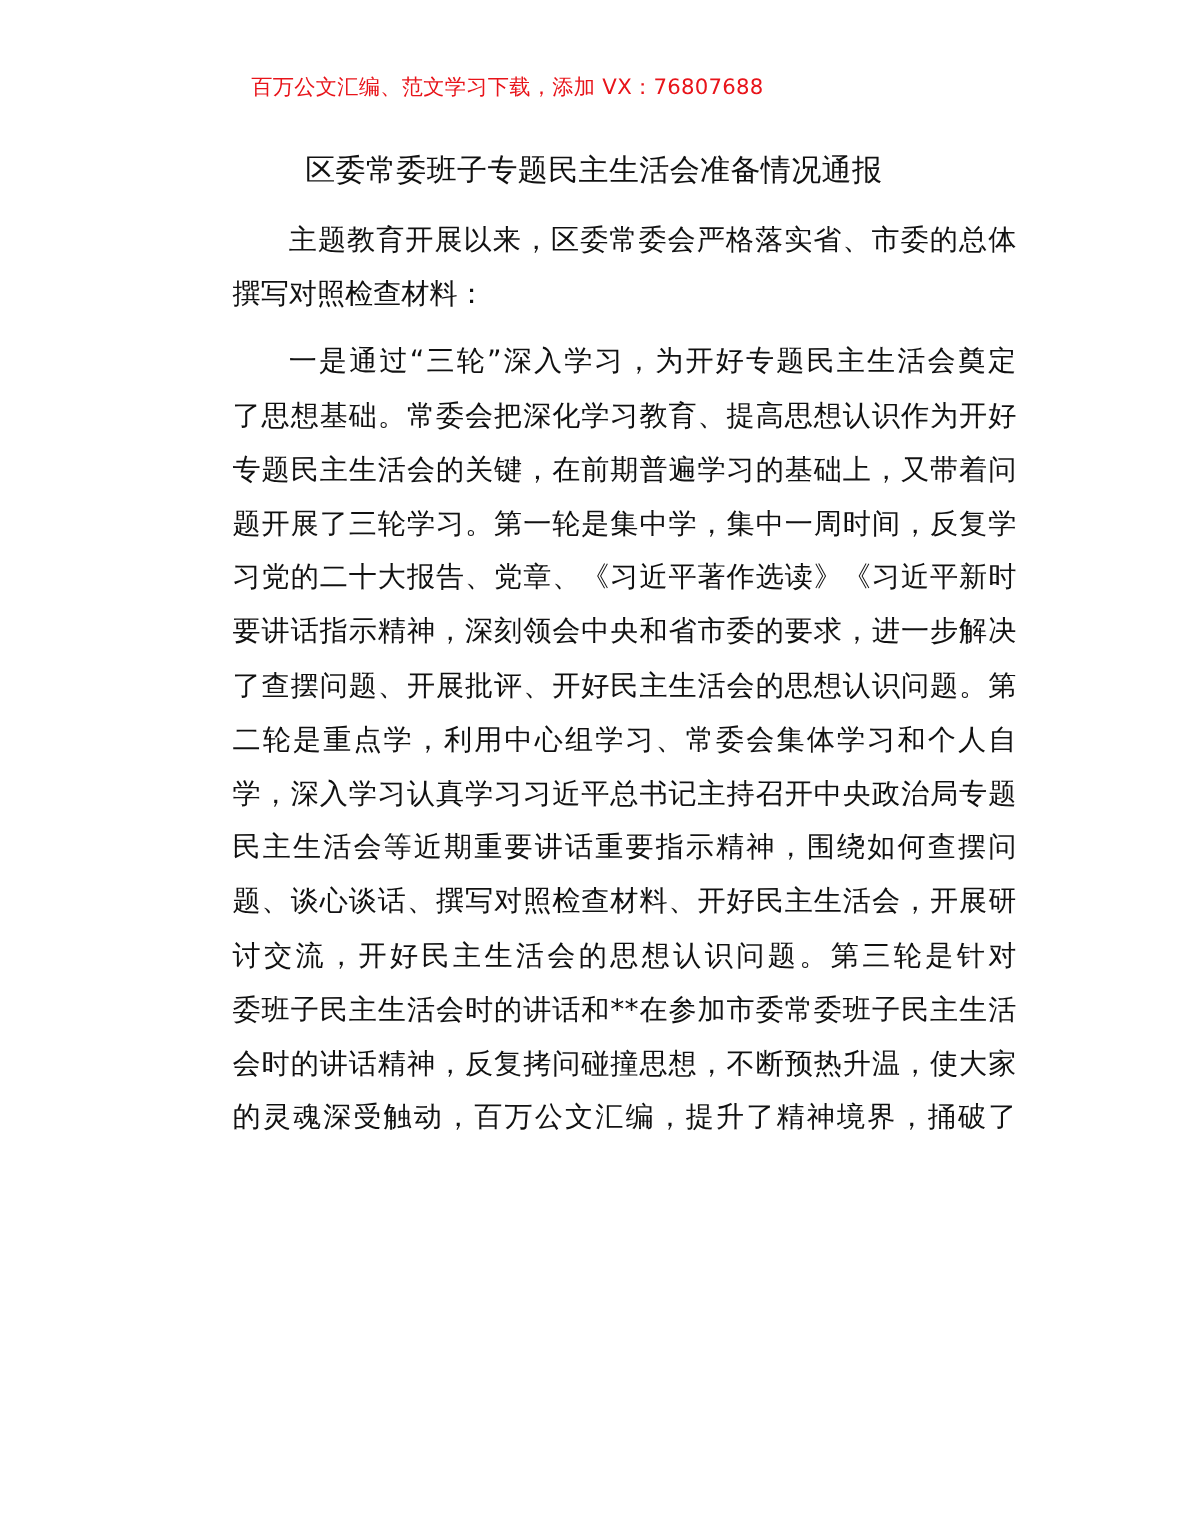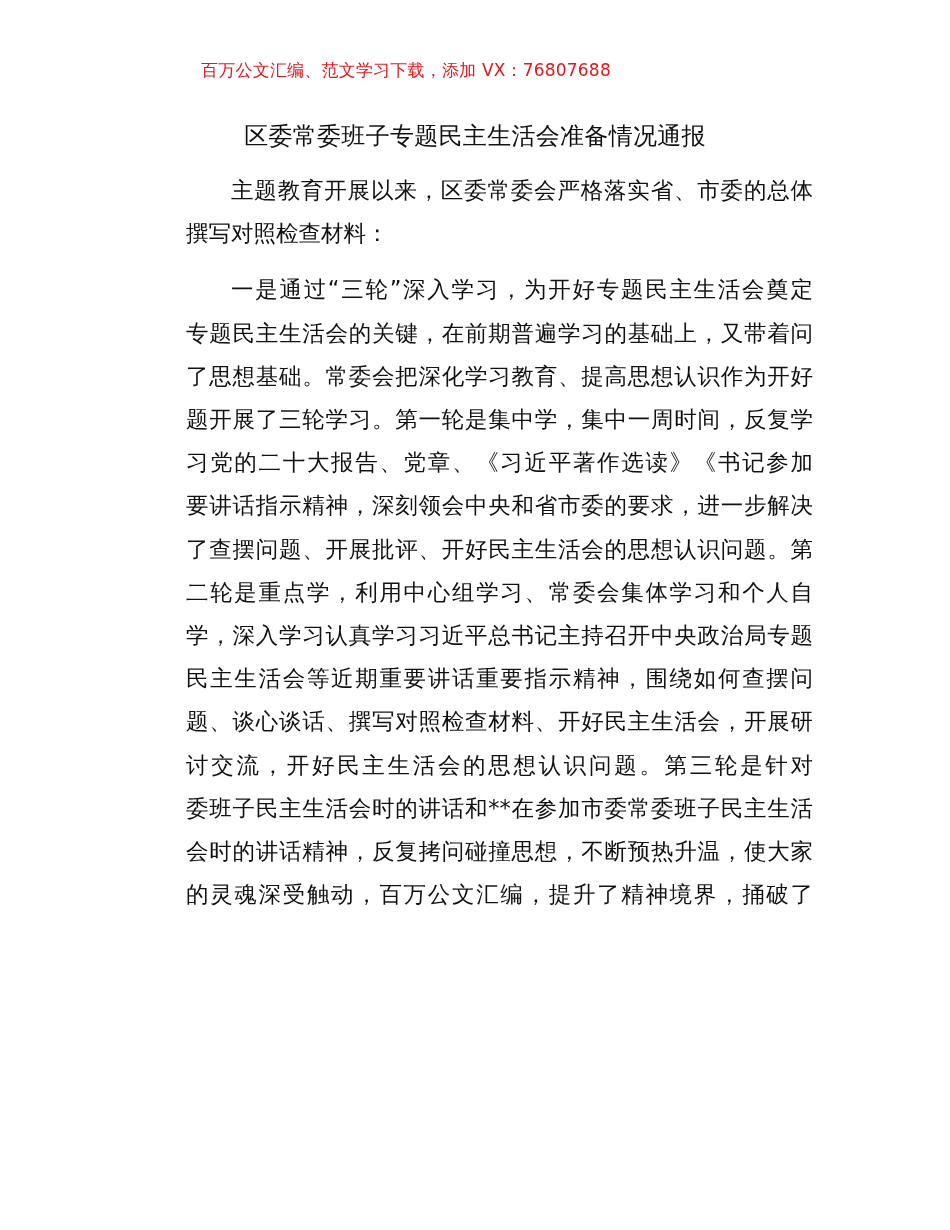--- a/index.html
+++ b/index.html
@@ -44,21 +44,21 @@
       width: 672px;
     }
     .para {
       margin: 0;
       font-size: 22.5px;
       line-height: 43.2px;
       text-align: justify;
       text-indent: 45px;
       word-break: break-all;
     }
-    .para.first { margin-bottom: 11px; font-family: Liberation Mono, monospace; }
+    .para.first { margin-bottom: 11px; }
     .line {
       display: block;
       white-space: nowrap;
       text-align: justify;
       text-align-last: justify;
     }
     .line.last { text-align-last: left; }
     .line.indent { padding-left: 45px; }
   </style>
 </head>
@@ -68,24 +68,24 @@
 
 <div class="doc-title">区委常委班子专题民主生活会准备情况通报</div>
 
 <div class="doc-body">
   <div class="para first">
     <span class="line indent">主题教育开展以来，区委常委会严格落实省、市委的总体</span>
     <span class="line last">撰写对照检查材料：</span>
   </div>
   <div class="para">
     <span class="line indent">一是通过“三轮”深入学习，为开好专题民主生活会奠定</span>
+    <span class="line">了思想基础。常委会把深化学习教育、提高思想认识作为开好</span>
     <span class="line">专题民主生活会的关键，在前期普遍学习的基础上，又带着问</span>
-    <span class="line">了思想基础。常委会把深化学习教育、提高思想认识作为开好</span>
     <span class="line">题开展了三轮学习。第一轮是集中学，集中一周时间，反复学</span>
-    <span class="line">习党的二十大报告、党章、《习近平著作选读》《书记参加</span>
+    <span class="line">习党的二十大报告、党章、《习近平著作选读》《习近平新时</span>
     <span class="line">要讲话指示精神，深刻领会中央和省市委的要求，进一步解决</span>
     <span class="line">了查摆问题、开展批评、开好民主生活会的思想认识问题。第</span>
     <span class="line">二轮是重点学，利用中心组学习、常委会集体学习和个人自</span>
     <span class="line">学，深入学习认真学习习近平总书记主持召开中央政治局专题</span>
     <span class="line">民主生活会等近期重要讲话重要指示精神，围绕如何查摆问</span>
     <span class="line">题、谈心谈话、撰写对照检查材料、开好民主生活会，开展研</span>
     <span class="line">讨交流，开好民主生活会的思想认识问题。第三轮是针对</span>
     <span class="line">委班子民主生活会时的讲话和**在参加市委常委班子民主生活</span>
     <span class="line">会时的讲话精神，反复拷问碰撞思想，不断预热升温，使大家</span>
     <span class="line">的灵魂深受触动，百万公文汇编，提升了精神境界，捅破了</span>

